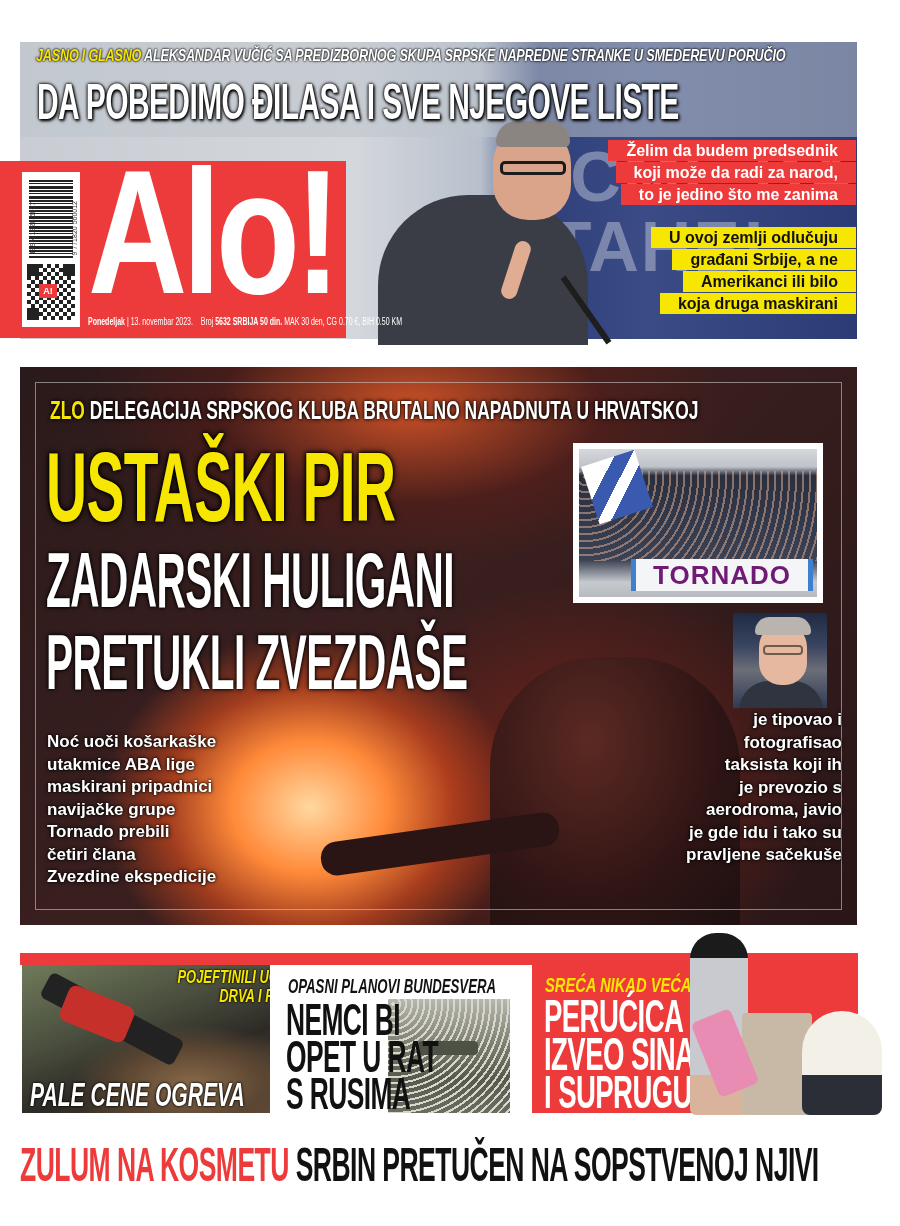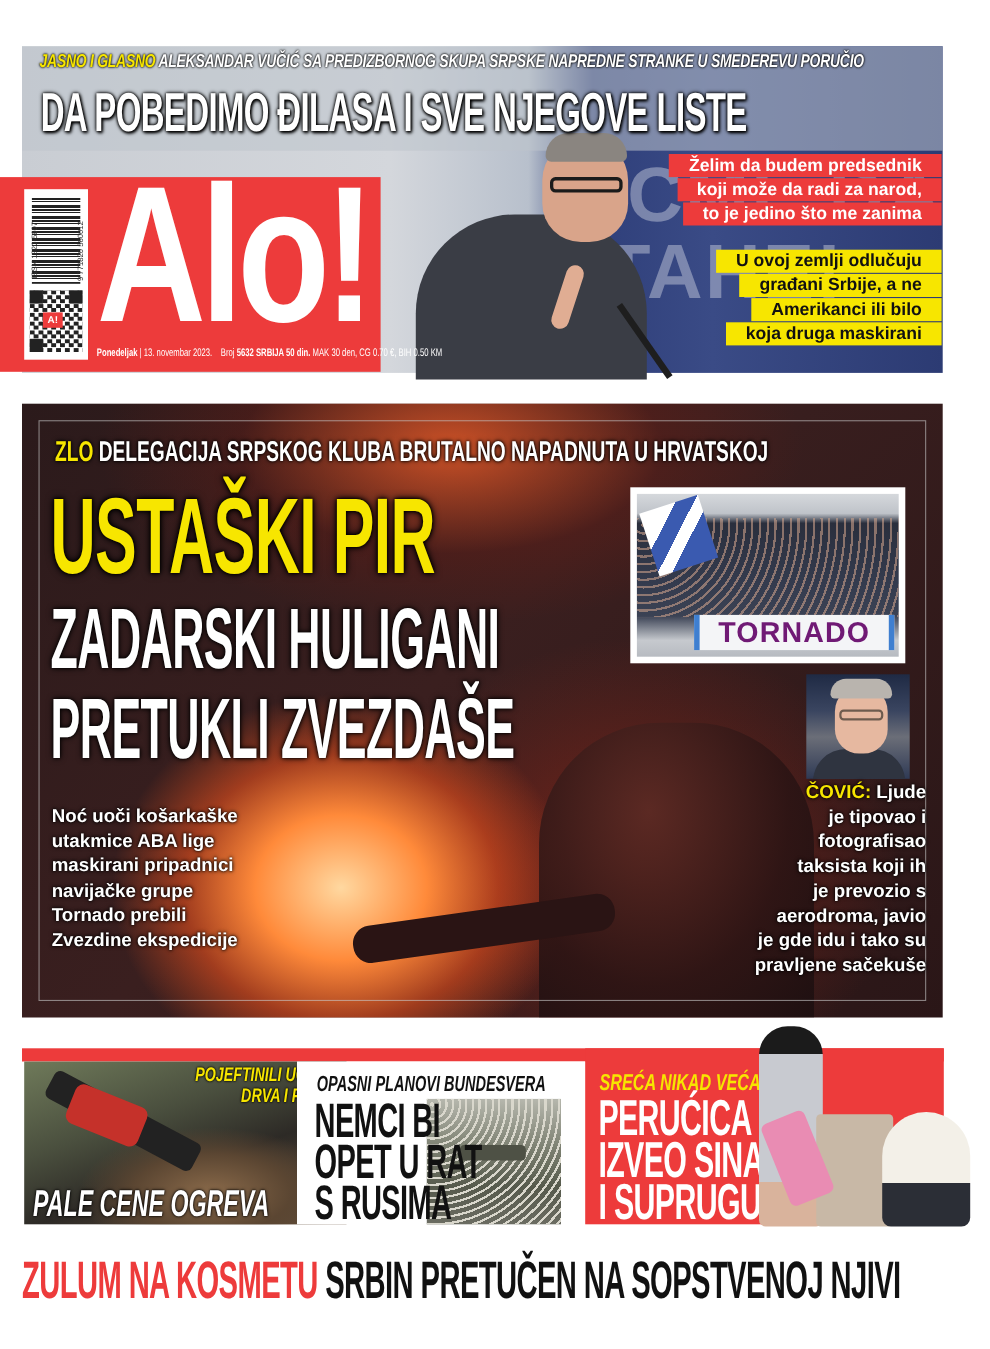--- a/index.html
+++ b/index.html
@@ -406,42 +406,39 @@
     <span>ZADARSKI HULIGANI</span>
     <span>PRETUKLI ZVEZDAŠE</span>
   </div>
 
   <div class="main-body">
     <span>Noć uoči košarkaške</span>
     <span>utakmice ABA lige</span>
     <span>maskirani pripadnici</span>
     <span>navijačke grupe</span>
     <span>Tornado prebili</span>
+    <span>četiri člana</span>
     <span>Zvezdine ekspedicije</span>
   </div>
 
   <div class="tornado-photo">
     <div class="crowd">
       <div class="tornado-flag"></div>
       <div class="tornado-banner">TORNADO</div>
     </div>
   </div>
 
   <div class="covic-photo">
     <div class="covic-vest"></div>
     <div class="covic-face"></div>
     <div class="covic-hair"></div>
     <div class="covic-glasses"></div>
   </div>
 
   <div class="covic-quote">
-    <span>
-      <span class="kick-yellow">ČOVIĆ:</span>
-      <span style="display:inline">Ljude</span>
-    </span>
     <span>je tipovao i</span>
     <span>fotografisao</span>
     <span>taksista koji ih</span>
     <span>je prevozio s</span>
     <span>aerodroma, javio</span>
     <span>je gde idu i tako su</span>
     <span>pravljene sačekuše</span>
   </div>
 </div>
 

